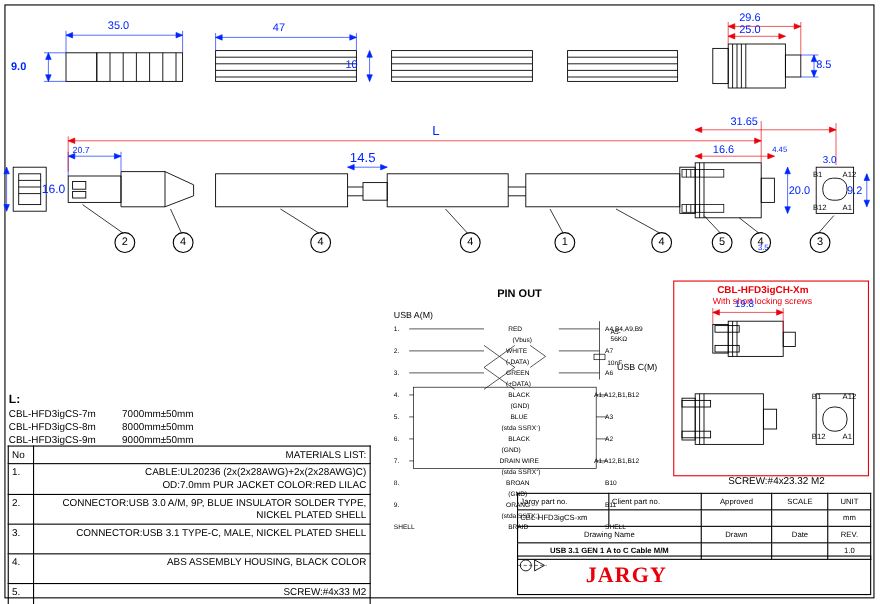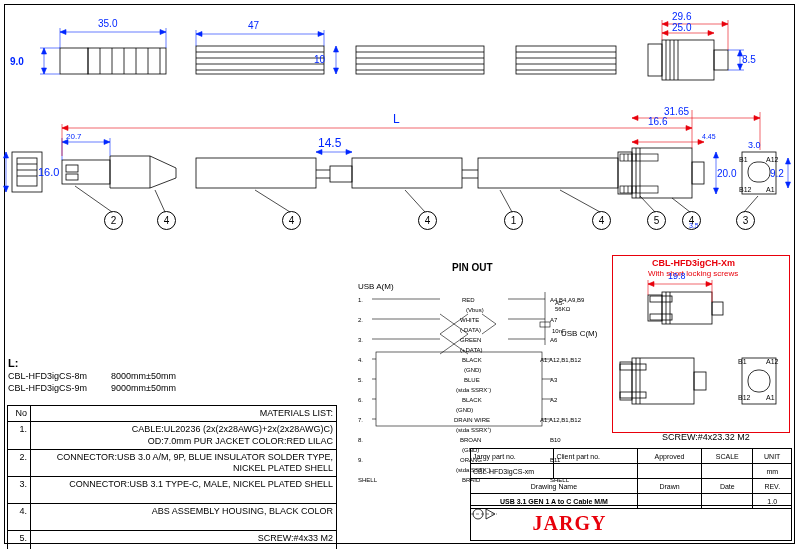--- a/index.html
+++ b/index.html
@@ -9,21 +9,21 @@
   .red{color:#e8000b;}
   .dimtxt{font-size:10px;color:#0026ff;}
   svg{position:absolute;left:0;top:0;overflow:visible;}
   .tiny{font-size:7px;}
   .tiny6{font-size:6px;}
   table{border-collapse:collapse;}
   
   .matlist{position:absolute;left:7px;top:405px;width:330px;font-size:9px;}
   .matlist table{width:100%;border-collapse:collapse;}
   .matlist td{border:1px solid #000;padding:2px 3px;vertical-align:top;line-height:1.25;text-align:right;}
-  .matlist td.num{width:16px;text-align:right;margin-left:24px;}
+  .matlist td.num{width:16px;text-align:left;margin-left:24px;}
   
   .titleblock{position:absolute;left:470px;top:448px;width:322px;font-size:7px;}
   .titleblock table{width:100%;border-collapse:collapse;}
   .titleblock td{border:1px solid #000;padding:1px 2px;height:12px;}
   .tb-center{text-align:center;}
   .logo{position:absolute;left:470px;top:505px;width:322px;height:36px;border:1px solid #000;box-sizing:border-box;display:flex;align-items:center;justify-content:space-around;}
   .logoword{font-family:"Liberation Serif",serif;font-weight:bold;font-style:italic;font-size:17px;color:#e8000b;}
   .jargy{font-family:"Liberation Serif",serif;font-weight:bold;font-size:20px;color:#e8000b;letter-spacing:1px;}
   .redbox{position:absolute;border:1px solid #e8000b;box-sizing:border-box;}
   .bold{font-weight:bold;}
@@ -272,21 +272,21 @@
 <div class="abs dimtxt" style="left:314px;top:54px;">10</div>
 <div class="abs dimtxt red" style="left:672px;top:11px;">29.6</div>
 <div class="abs dimtxt red" style="left:672px;top:22px;">25.0</div>
 <div class="abs dimtxt" style="left:742px;top:54px;">8.5</div>
 
 <div class="abs dimtxt red" style="left:393px;top:112px;font-size:12px;">L</div>
 <div class="abs dimtxt" style="left:318px;top:136px;font-size:12px;">14.5</div>
 <div class="abs dimtxt" style="left:66px;top:132px;font-size:8px;">20.7</div>
 <div class="abs dimtxt" style="left:38px;top:166px;font-size:11px;">16.0</div>
 <div class="abs dimtxt red" style="left:664px;top:106px;font-size:10px;">31.65</div>
-<div class="abs dimtxt red" style="left:648px;top:116px;font-size:10px;text-align:center;">16.6</div>
+<div class="abs dimtxt red" style="left:648px;top:131px;font-size:10px;text-align:center;">16.6</div>
 <div class="abs dimtxt red tiny" style="left:702px;top:133px;">4.45</div>
 <div class="abs dimtxt" style="left:717px;top:168px;font-size:10px;">20.0</div>
 <div class="abs dimtxt" style="left:770px;top:168px;font-size:10px;">9.2</div>
 <div class="abs dimtxt" style="left:748px;top:140px;font-size:9px;">3.0</div>
 <div class="abs dimtxt red tiny" style="left:689px;top:222px;">3.5</div>
 
 <div class="abs tiny" style="left:739px;top:156px;">B1</div>
 <div class="abs tiny" style="left:766px;top:156px;">A12</div>
 <div class="abs tiny" style="left:739px;top:186px;">B12</div>
 <div class="abs tiny" style="left:766px;top:186px;">A1</div>
@@ -296,20 +296,21 @@
 <div class="abs" style="left:282px;top:211px;width:17px;height:17px;border:1px solid #000;border-radius:50%;font-size:10px;text-align:center;line-height:17px;">4</div>
 <div class="abs" style="left:418px;top:211px;width:17px;height:17px;border:1px solid #000;border-radius:50%;font-size:10px;text-align:center;line-height:17px;">4</div>
 <div class="abs" style="left:504px;top:211px;width:17px;height:17px;border:1px solid #000;border-radius:50%;font-size:10px;text-align:center;line-height:17px;">1</div>
 <div class="abs" style="left:592px;top:211px;width:17px;height:17px;border:1px solid #000;border-radius:50%;font-size:10px;text-align:center;line-height:17px;">4</div>
 <div class="abs" style="left:647px;top:211px;width:17px;height:17px;border:1px solid #000;border-radius:50%;font-size:10px;text-align:center;line-height:17px;">5</div>
 <div class="abs" style="left:682px;top:211px;width:17px;height:17px;border:1px solid #000;border-radius:50%;font-size:10px;text-align:center;line-height:17px;">4</div>
 <div class="abs" style="left:736px;top:211px;width:17px;height:17px;border:1px solid #000;border-radius:50%;font-size:10px;text-align:center;line-height:17px;">3</div>
 
 <div class="abs bold" style="left:8px;top:357px;font-size:11px;">L:</div>
 <div class="abs" style="left:8px;top:370px;font-size:9px;line-height:12px;">
+  <div><span>CBL-HFD3igCS-7m</span><span style="display:inline-block;width:24px;"></span><span>7000mm±50mm</span></div>
   <div><span>CBL-HFD3igCS-8m</span><span style="display:inline-block;width:24px;"></span><span>8000mm±50mm</span></div>
   <div><span>CBL-HFD3igCS-9m</span><span style="display:inline-block;width:24px;"></span><span>9000mm±50mm</span></div>
 </div>
 
 <div class="abs bold" style="left:452px;top:262px;font-size:10px;">PIN OUT</div>
 <div class="abs" style="left:358px;top:282px;font-size:8px;">USB A(M)</div>
 <div class="abs" style="left:561px;top:282px;font-size:8px;margin-top:47px;">USB C(M)</div>
 
 <div class="abs" style="left:358px;top:295px;width:250px;font-size:6px;line-height:10px;">
   <div style="position:relative;height:10px;">

